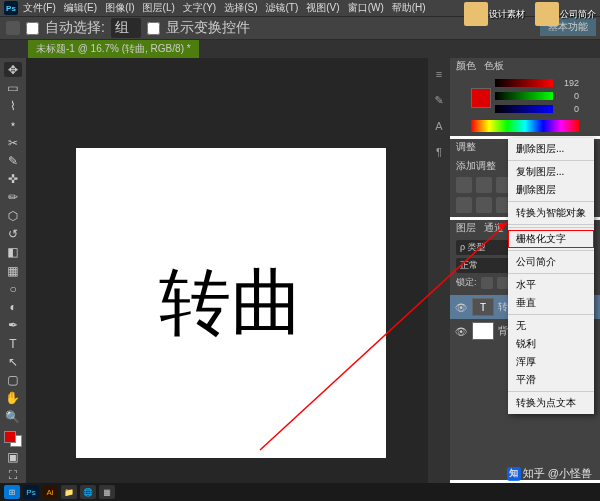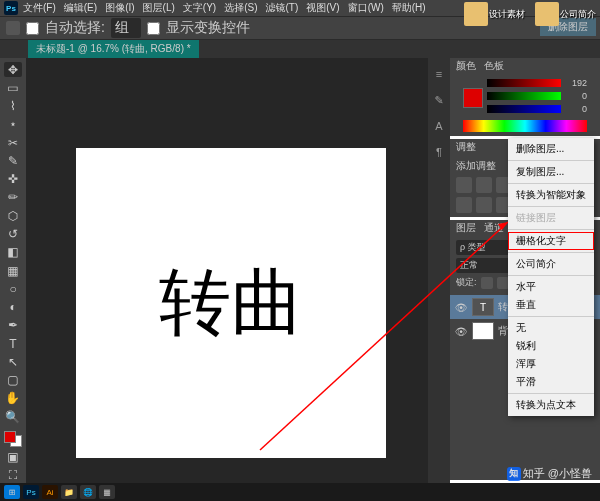--- a/index.html
+++ b/index.html
@@ -5,37 +5,37 @@
 *{margin:0;padding:0;box-sizing:border-box;font-family:"Microsoft YaHei",sans-serif;user-select:none}
 body{width:600px;height:501px;background:#323232;overflow:hidden;position:relative;font-size:10px;color:#ccc}
 .menubar{height:16px;background:#424242;display:flex;align-items:center;padding:0 4px;gap:2px}
 .ps-badge{width:14px;height:14px;background:#001a33;color:#40d0ff;font-weight:bold;font-size:8px;display:flex;align-items:center;justify-content:center;border-radius:2px}
 .menubar span{font-size:10px;color:#ddd;padding:0 3px}
 .optbar{height:24px;background:#424242;border-top:1px solid #2a2a2a;border-bottom:1px solid #2a2a2a;display:flex;align-items:center;padding:0 6px;gap:6px}
 .optbar .ic{width:14px;height:14px;background:#555;border-radius:2px}
 .optbar span{font-size:14px}
 .right-btn{position:absolute;right:4px;top:18px;background:#4a6a7a;padding:2px 8px;font-size:10px}
 .tabbar{height:18px;background:#323232;padding-left:28px;display:flex;align-items:center}
-.tab{background:#0f766e;padding:2px 8px;font-size:10px;color:#ccc}
+.tab{background:#4d7c0f;padding:2px 8px;font-size:10px;color:#ccc}
 .main{position:absolute;top:58px;left:0;right:0;bottom:18px;display:flex}
 .tools{width:26px;background:#424242;display:flex;flex-direction:column;align-items:center;padding-top:4px;gap:3px}
 .tool{width:18px;height:18px;display:flex;align-items:center;justify-content:center;color:#ccc;font-size:12px;border-radius:2px}
 .tool.sel{background:#2a2a2a}
 .swatch{width:18px;height:18px;position:relative;margin-top:4px}
 .swatch .fg{position:absolute;width:12px;height:12px;background:#d00;border:1px solid #888;top:0;left:0}
 .swatch .bg{position:absolute;width:12px;height:12px;background:#fff;border:1px solid #888;bottom:0;right:0}
 .canvas-area{flex:1;background:#262626;position:relative;overflow:hidden}
 .canvas{position:absolute;left:50px;top:90px;width:310px;height:310px;background:#fff;display:flex;align-items:center;justify-content:center}
 .canvas-text{font-size:72px;color:#000;font-weight:400}
 .ribbon{width:22px;background:#323232;display:flex;flex-direction:column;align-items:center;padding-top:8px;gap:10px}
 .ribbon div{width:16px;height:16px;color:#999;display:flex;align-items:center;justify-content:center;font-size:11px}
 .panels{width:150px;background:#424242;display:flex;flex-direction:column}
 .panel{border-bottom:3px solid #ffffff}
 .panel-hdr{height:16px;display:flex;align-items:center;padding:0 6px;font-size:10px;color:#ccc;gap:8px}
-.color-panel{padding:4px 13px}
+.color-panel{padding:4px 21px}
 .color-row{display:flex;align-items:center;gap:4px;margin-bottom:3px}
 .color-row .sw{width:20px;height:20px;background:#d00;border:1px solid #666}
 .slider{flex:1;height:8px;background:linear-gradient(to right,#000,#f00)}
 .slider.g{background:linear-gradient(to right,#000,#0f0)}
 .slider.b{background:linear-gradient(to right,#000,#00f)}
 .val{width:22px;font-size:9px;text-align:right}
 .spectrum{height:12px;background:linear-gradient(to right,red,yellow,lime,cyan,blue,magenta,red);margin-top:3px}
 .adjust{padding:4px 6px;font-size:10px}
 .adj-ic{display:flex;flex-wrap:wrap;gap:4px;margin-top:4px}
 .adj-ic div{width:16px;height:16px;background:#555;border-radius:2px}
@@ -94,21 +94,21 @@
   <span>帮助(H)</span>
 </div>
 
 <div class="optbar">
   <div class="ic"></div>
   <input type="checkbox" style="">
   <span>自动选择:</span>
   <span class="sel-box" style="flex:0 0 30px">组</span>
   <input type="checkbox" style="">
   <span>显示变换控件</span>
-  <div class="right-btn">删除图层</div>
+  <div class="right-btn">基本功能</div>
 </div>
 
 <div class="tabbar">
   <div class="tab">未标题-1 @ 16.7% (转曲, RGB/8) *</div>
 </div>
 
 <div class="main">
   <div class="tools">
     <div class="tool sel">✥</div>
     <div class="tool">▭</div>
@@ -242,24 +242,24 @@
         </div>
       </div>
     </div>
   </div>
 </div>
 
 <div class="ctx" id="ctx">
     <div>删除图层...</div>
     <hr>
     <div>复制图层...</div>
+    <div>删除图层</div>
     <hr>
     <div>转换为智能对象</div>
     <hr>
-    <div class="dis">链接图层</div>
     <hr>
     <div class=" hl">栅格化文字</div>
     <hr>
     <div>公司简介</div>
     <hr>
     <div>水平</div>
     <div>垂直</div>
     <hr>
     <div>无</div>
     <div>锐利</div>

